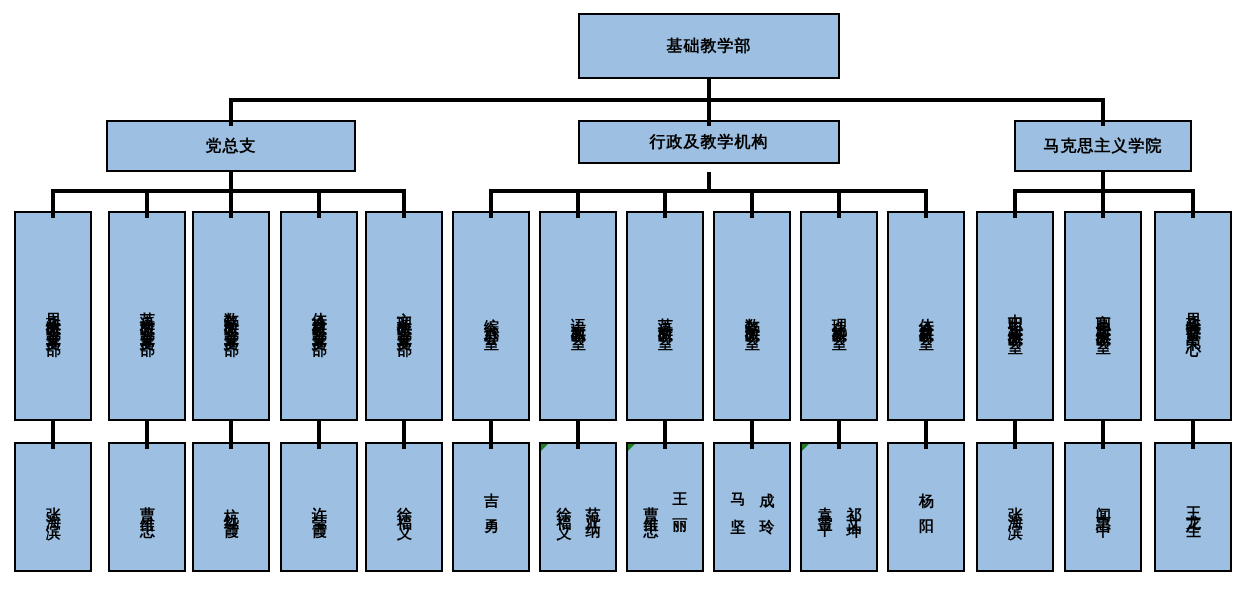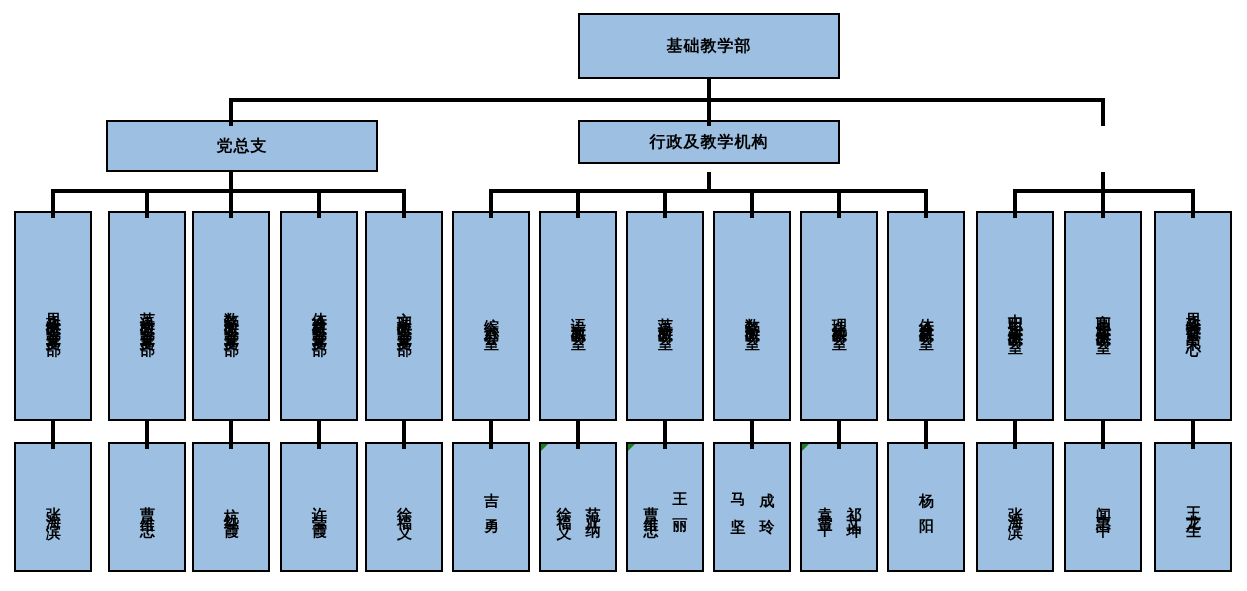--- a/index.html
+++ b/index.html
@@ -95,25 +95,28 @@
       <line x1="752" y1="421" x2="752" y2="449" stroke="#000000" stroke-width="4"></line>
       <line x1="839" y1="421" x2="839" y2="449" stroke="#000000" stroke-width="4"></line>
       <line x1="926" y1="421" x2="926" y2="449" stroke="#000000" stroke-width="4"></line>
       <line x1="1015" y1="421" x2="1015" y2="449" stroke="#000000" stroke-width="4"></line>
       <line x1="1103" y1="421" x2="1103" y2="449" stroke="#000000" stroke-width="4"></line>
       <line x1="1193" y1="421" x2="1193" y2="449" stroke="#000000" stroke-width="4"></line>
     </svg>
   <div class="box" id="root-box" style="left: 578px; top: 13px; width: 262px; height: 66px;">
     <span class="hlabel">基础教学部</span>
   </div>
-<div class="box" style="left: 106px; top: 120px; width: 272px; height: 52px;">
+<div class="box" style="left: 106px; top: 120px; width: 250px; height: 52px;">
       <span class="hlabel">党总支</span>
     </div>
     <div class="box" style="left: 578px; top: 120px; width: 262px; height: 44px;">
       <span class="hlabel">行政及教学机构</span>
+    </div>
+    <div class="box" style="left: 1014px; top: 120px; width: 178px; height: 52px;">
+      <span class="hlabel">马克思主义学院</span>
     </div>
     <div class="box" style="left: 14px; top: 211px; width: 78px; height: 210px;">
       <span class="vlabel">思政教研室党支部</span>
     </div>
     <div class="box namebox" style="left: 14px; top: 442px; width: 78px; height: 130px;">
       <span class="vlabel" style="letter-spacing: 8px;">张海滨</span>
     </div>
     <div class="box" style="left: 108px; top: 211px; width: 78px; height: 210px;">
       <span class="vlabel">英语教研室党支部</span>
     </div>

